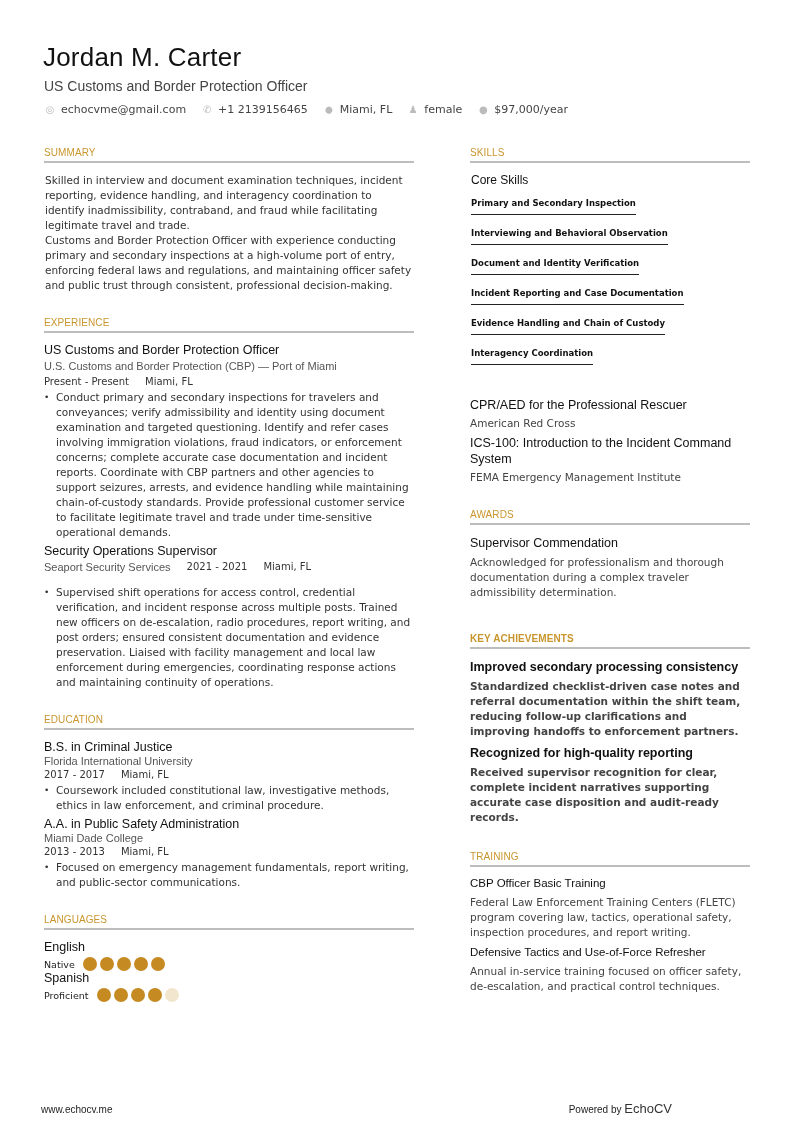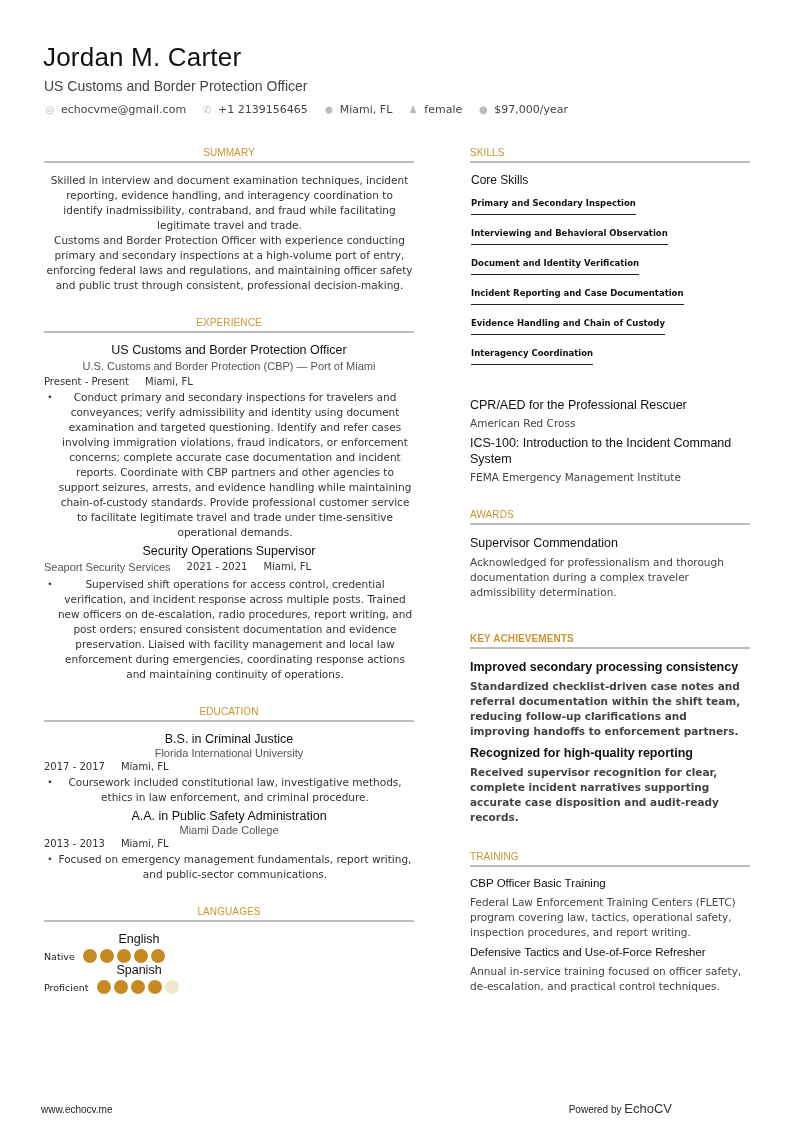--- a/index.html
+++ b/index.html
@@ -6,21 +6,21 @@
   html, body { width: 794px; height: 1123px; background: #ffffff; }
   body { position: relative; font-family: "DejaVu Sans", sans-serif; color: #333; overflow: hidden; }
   .page { position: absolute; left: 0; top: 0; width: 714px; height: 1123px; }
 
   .name { position: absolute; left: 43px; top: 42px; font-family: "Liberation Sans", sans-serif; font-size: 26px; color: #111; letter-spacing: 0.2px; }
   .title { position: absolute; left: 44px; top: 78px; font-family: "Liberation Sans", sans-serif; font-size: 14px; color: #444; }
   .contacts { position: absolute; left: 45px; top: 103px; display: flex; align-items: center; font-size: 11px; color: #444; }
   .contact { display: flex; align-items: center; margin-right: 16px; }
   .contact .ic { color: #bbb; font-size: 10px; margin-right: 6px; width: 10px; text-align: center; }
 
-  .col-left { position: absolute; left: 44px; top: 147px; width: 370px; text-align: center; }
+  .col-left { position: absolute; left: 44px; top: 147px; width: 370px; }
   .col-right { position: absolute; left: 470px; top: 147px; width: 280px; }
 
   .section { margin-bottom: 20px; }
   .sec-title { font-family: "Liberation Sans", sans-serif; font-size: 10px; color: #c9962e; text-transform: uppercase; padding-bottom: 3px; border-bottom: 2px solid #bdbdbd; margin-bottom: 10px; letter-spacing: 0.1px; }
   .para { font-size: 10.5px; line-height: 15px; color: #333; padding-left: 1px; }
 
   .item-h { font-family: "Liberation Sans", sans-serif; font-size: 12.5px; color: #111; margin-bottom: 3px; }
   .item-sub { font-family: "Liberation Sans", sans-serif; font-size: 11px; color: #555; margin-bottom: 4px; }
   .meta { font-size: 10px; color: #333; margin-bottom: 3px; display: flex; }
   .meta .loc { margin-left: 16px; }
@@ -100,21 +100,21 @@
           <span class="loc">Miami, FL</span>
         </div>
         <div class="bullet">
           <span class="dot">•</span>
           <span>Conduct primary and secondary inspections for travelers and conveyances; verify admissibility and identity using document examination and targeted questioning. Identify and refer cases involving immigration violations, fraud indicators, or enforcement concerns; complete accurate case documentation and incident reports. Coordinate with CBP partners and other agencies to support seizures, arrests, and evidence handling while maintaining chain-of-custody standards. Provide professional customer service to facilitate legitimate travel and trade under time-sensitive operational demands.</span>
         </div>
       </div>
 
       <div class="exp-item">
         <div class="item-h">Security Operations Supervisor</div>
-        <div class="meta" style="margin-bottom:4px">
+        <div class="meta" style="margin-bottom:12px">
           <span class="item-sub" style="margin:0">Seaport Security Services</span>
           <span class="loc">2021 - 2021</span>
           <span class="loc">Miami, FL</span>
         </div>
         <div class="bullet">
           <span class="dot">•</span>
           <span>Supervised shift operations for access control, credential verification, and incident response across multiple posts. Trained new officers on de-escalation, radio procedures, report writing, and post orders; ensured consistent documentation and evidence preservation. Liaised with facility management and local law enforcement during emergencies, coordinating response actions and maintaining continuity of operations.</span>
         </div>
       </div>
     </div>

